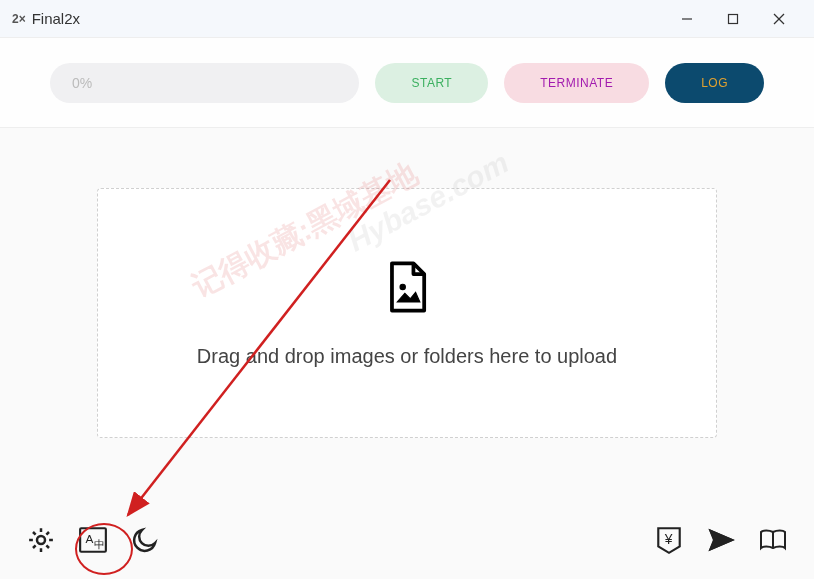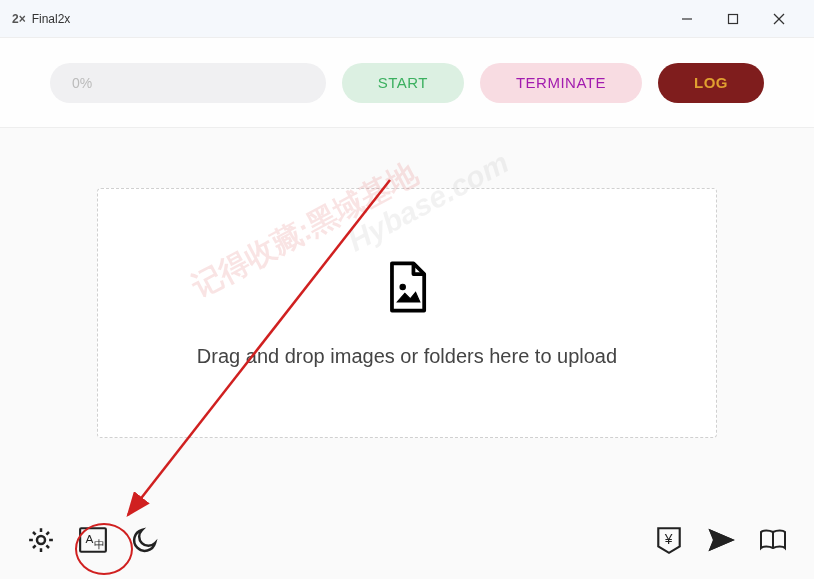--- a/index.html
+++ b/index.html
@@ -23,21 +23,21 @@
       padding: 0 12px;
       border-bottom: 1px solid #eee;
     }
     .app-icon {
       font-size: 12px;
       font-weight: bold;
       color: #555;
       margin-right: 6px;
     }
     .title {
-      font-size: 12px;
+      font-size: 15px;
       color: #333;
       flex: 1;
     }
     .win-controls {
       display: flex;
       gap: 0;
     }
     .win-btn {
       width: 46px;
       height: 38px;
@@ -70,37 +70,36 @@
       align-items: center;
       padding: 0 22px;
       color: #bbb;
       font-size: 14px;
     }
     .btn {
       height: 40px;
       border: none;
       border-radius: 20px;
       padding: 0 36px;
-      font-size: 15px;
+      font-size: 12px;
       font-weight: 500;
       cursor: pointer;
       letter-spacing: 0.5px;
     }
     .btn-start {
       background: #dcf0e2;
       color: #3cb060;
     }
     .btn-terminate {
       background: #f8dce2;
       color: #a21caf;
     }
     .btn-log {
-      background: #7f1d1d;
+      background: #0c4a6e;
       color: #e0a030;
-      font-weight: bold;
     }
     .main {
       padding: 60px 60px 0;
       display: flex;
       justify-content: center;
     }
     .drop-zone {
       width: 620px;
       height: 250px;
       border: 1px dashed #d0d0d0;

